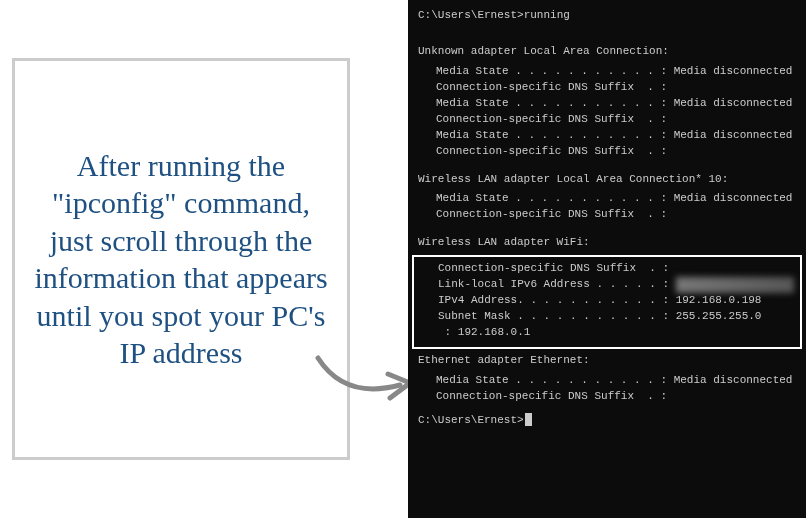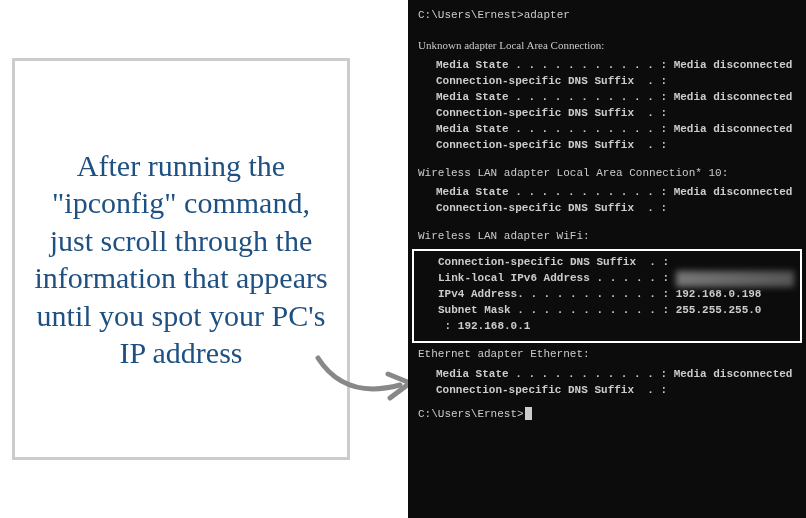--- a/index.html
+++ b/index.html
@@ -71,21 +71,20 @@
       display: flex;
     }
 
     .section-title {
       margin-top: 12px;
       margin-bottom: 4px;
     }
 
     .indented {
       padding-left: 18px;
-      font-weight: bold;
     }
 
     .blank {
       height: 8px;
     }
 
     .highlight-box {
       border: 2px solid #ffffff;
       margin: 2px -6px 6px;
       padding: 4px 6px 6px;
@@ -118,41 +117,39 @@
     .cursor {
       display: inline-block;
       width: 7px;
       height: 13px;
       background: #cccccc;
       vertical-align: text-bottom;
       margin-left: 1px;
     }
 
     .first-block {
-      margin-top: 6px;
-      font-family: Liberation Serif, serif;
     }
   </style>
 </head>
 <body>
 
 <div class="callout-box">
   <div class="callout-text">After running the "ipconfig" command, just scroll through the information that appears until you spot your PC's IP address</div>
 </div>
 
 <svg class="arrow" viewBox="0 0 110 60">
   <path d="M 8 8 Q 35 50 90 35" stroke="#888888" stroke-width="5" fill="none" stroke-linecap="round"></path>
   <path d="M 78 24 L 100 33 L 80 48" stroke="#888888" stroke-width="5" fill="none" stroke-linecap="round" stroke-linejoin="round"></path>
 </svg>
 
 <div class="terminal">
 
   <div class="prompt-line">
     <span>C:\Users\Ernest&gt;</span>
-    <span>adapter</span>
+    <span>running</span>
   </div>
 
   <div class="blank"></div>
 
 
   <div class="section-title terminal-line first-block">Unknown adapter Local Area Connection:</div>
   <div class="indented dotted-row">
     <span class="dotted-label">Media State . . . . . . . . . . .</span>
     <span class="dotted-sep"> : </span>
     <span class="dotted-value">Media disconnected</span>

